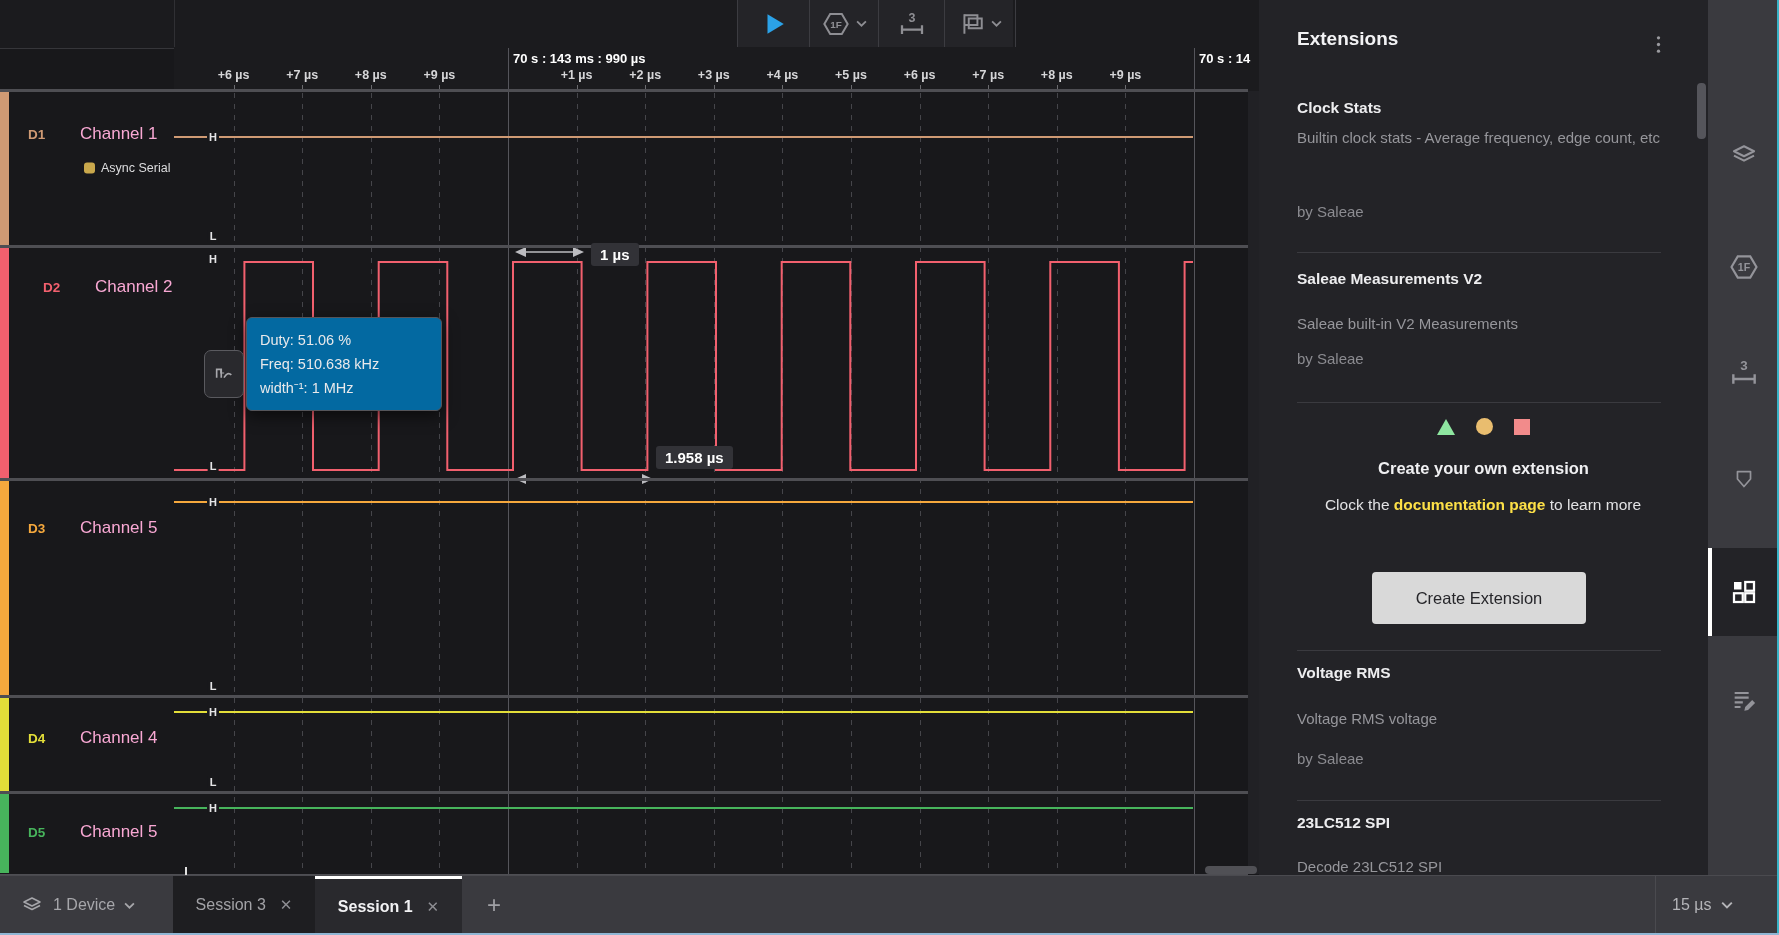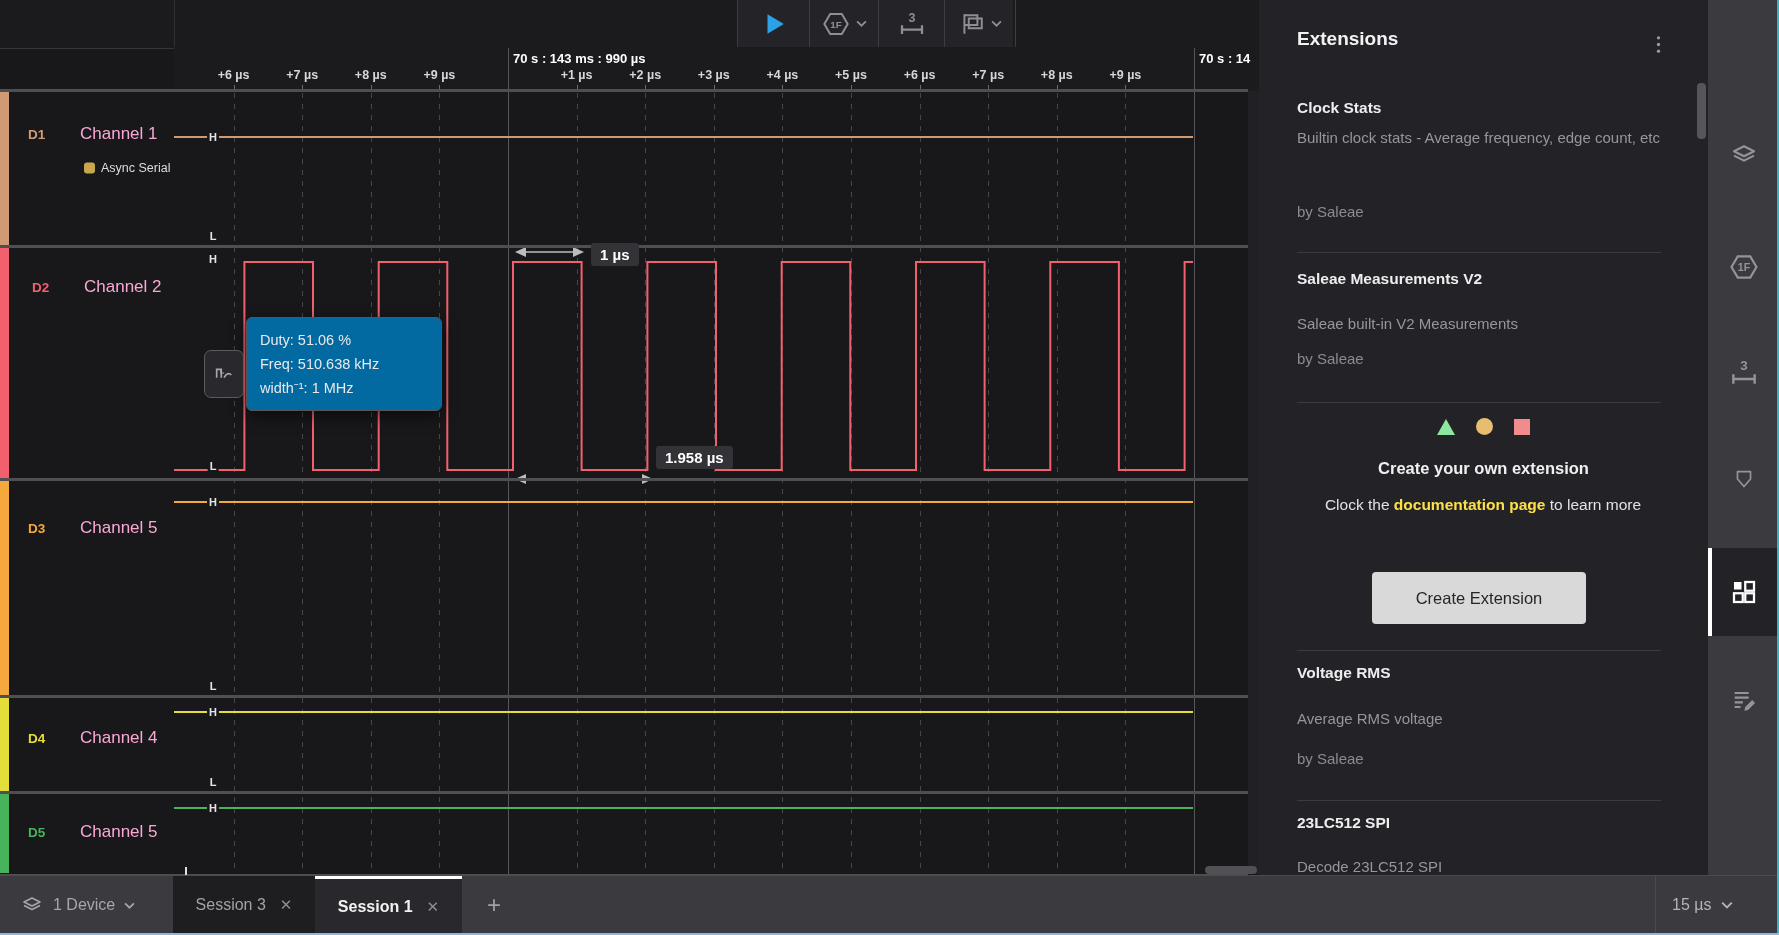--- a/index.html
+++ b/index.html
@@ -171,21 +171,21 @@
       <div style="position: absolute; left: 0px; top: 91px; width: 174px; height: 156px;">
         <div class="ch-id" style="top: 43px; color: rgb(207, 154, 116); position: absolute;">D1</div>
         <div class="ch-name" style="top: 43px; position: absolute;">Channel 1</div>
         <div class="an-dot" style="left: 84px; top: 77px; background: rgb(201, 168, 76); position: absolute;"></div>
         <div class="an-text" style="left: 101px; top: 77px; position: absolute;">Async Serial</div>
       </div>
       <div class="hl" style="left: 213px; top: 137px; position: absolute;">H</div>
       <div class="hl" style="left: 213px; top: 236px; position: absolute;">L</div>
       <div class="row-sep" style="top: 245px; position: absolute;"></div>
       <div class="color-bar" style="top: 248px; height: 231px; background: rgb(242, 96, 110); position: absolute;"></div>
-      <div style="position: absolute; left: 4px; top: 247px; width: 174px; height: 233px;">
+      <div style="position: absolute; left: 15px; top: 247px; width: 174px; height: 233px;">
         <div class="ch-id" style="top: 40px; color: rgb(242, 96, 110); position: absolute;">D2</div>
         <div class="ch-name" style="top: 40px; position: absolute;">Channel 2</div>
       </div>
       <div class="hl" style="left: 213px; top: 259px; position: absolute;">H</div>
       <div class="hl" style="left: 213px; top: 466px; position: absolute;">L</div>
       <div class="row-sep" style="top: 478px; position: absolute;"></div>
       <div class="color-bar" style="top: 481px; height: 215px; background: rgb(245, 168, 61); position: absolute;"></div>
       <div style="position: absolute; left: 0px; top: 480px; width: 174px; height: 217px;">
         <div class="ch-id" style="top: 48px; color: rgb(245, 168, 61); position: absolute;">D3</div>
         <div class="ch-name" style="top: 48px; position: absolute;">Channel 5</div>
@@ -254,21 +254,21 @@
       <div style="width:0;height:0;border-left:9px solid transparent;border-right:9px solid transparent;border-bottom:16px solid #8ee6a0;"></div>
       <div style="width:17px;height:17px;border-radius:50%;background:#e9bd6f;"></div>
       <div style="width:16px;height:16px;background:#f28b8b;"></div>
     </div>
     <div class="centered" style="top:459px;font-size:16.5px;font-weight:bold;color:#f0f0f2;">Create your own extension</div>
     <div class="centered" style="top:493px;left:28px;width:392px;font-size:15.5px;color:#e2e2e4;line-height:23px;"><span>Clock the </span><span class="link">documentation page</span><span> to learn more</span></div>
     <button class="create-btn">Create Extension</button>
     <div class="divider" style="top:650px;"></div>
 
     <div class="sec-title" style="top:664px;">Voltage RMS</div>
-    <div class="sec-desc" style="top:707px;">Average RMS voltage</div>
+    <div class="sec-desc" style="top:707px;">Voltage RMS voltage</div>
     <div class="sec-by" style="top:750px;">by Saleae</div>
     <div class="divider" style="top:800px;"></div>
 
     <div class="sec-title" style="top:814px;">23LC512 SPI</div>
     <div class="sec-desc" style="top:855px;">Decode 23LC512 SPI</div>
 
     <div class="scroll-thumb"></div>
 
     <div class="iconstrip">
       <div class="strip-item" style="top:111px;">

